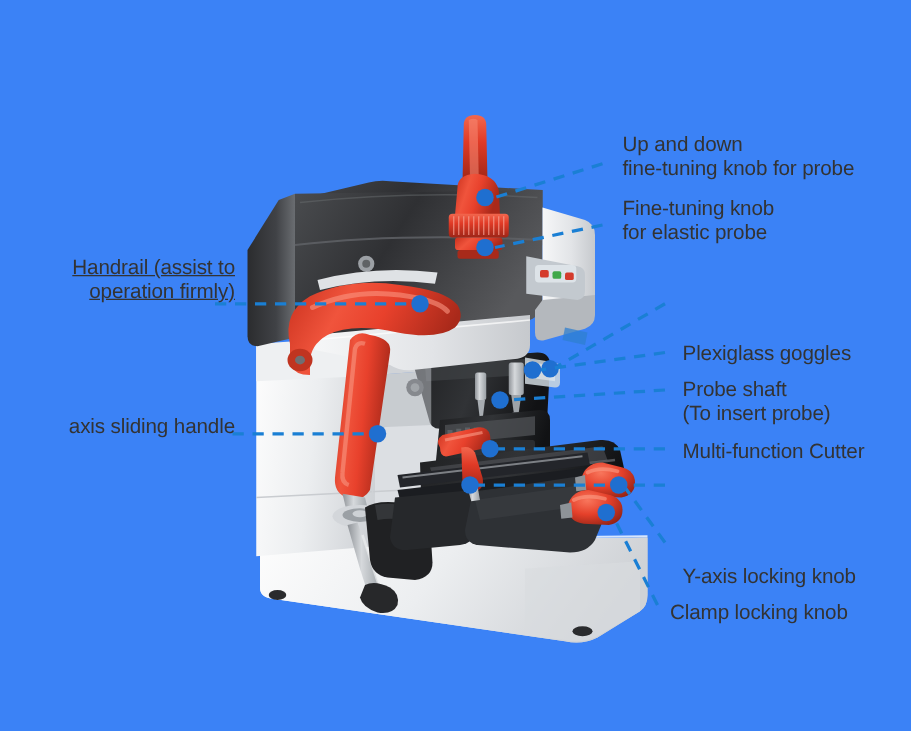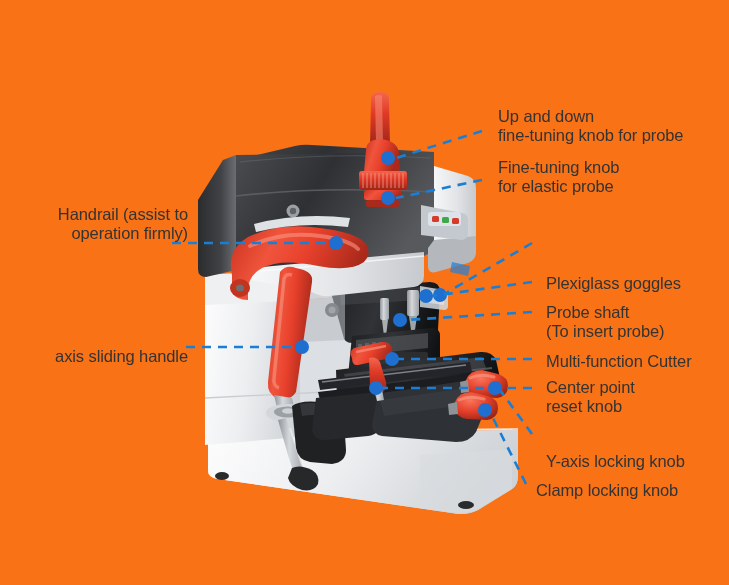--- a/index.html
+++ b/index.html
@@ -1,18 +1,18 @@
 <!DOCTYPE html>
 <html><head>
 <meta charset="utf-8">
 <style>
   html,body{margin:0;padding:0;background:#fff;}
   body{width:729px;height:585px;overflow:hidden;
        font-family:"Liberation Sans","DejaVu Sans",sans-serif;}
-  #stage{position:relative;width:729px;height:585px;background:#f97316;}
+  #stage{position:relative;width:729px;height:585px;background:#3b82f6;}
 
   svg#art{position:absolute;left:0;top:0;width:729px;height:585px;}
 
   .lbl{position:absolute;color:#333333;font-size:16.5px;line-height:19px;
        white-space:pre;letter-spacing:-0.1px;}
   .lbl.r{text-align:right;}
 </style>
 </head>
 <body>
 
@@ -248,25 +248,23 @@
         <circle cx="495" cy="388" r="7" fill="#1f6fd0"></circle>
         <line x1="526" y1="484" x2="490" y2="412" stroke="#1a7fd4" stroke-width="2.6" stroke-dasharray="9 7" stroke-linecap="butt"></line>
         <circle cx="485" cy="410" r="7" fill="#1f6fd0"></circle>
       </g>
   </svg>
 
   <div class="lbl" style="color: rgb(51, 51, 51); top: 107px; left: 498px;">Up and down
 fine-tuning knob for probe</div>
   <div class="lbl" style="color: rgb(51, 51, 51); top: 158px; left: 498px;">Fine-tuning knob
 for elastic probe</div>
-  <div class="lbl r" style="color: rgb(51, 51, 51); top: 205px; right: 541px; left: auto;">Handrail (assist to
+  <div class="lbl r" style="color: rgb(51, 51, 51); top: 205px; right: 541px; left: auto; text-decoration: underline;">Handrail (assist to
 operation firmly)</div>
   <div class="lbl" style="color: rgb(51, 51, 51); top: 303px; left: 546px;">Probe shaft
 (To insert probe)</div>
   <div class="lbl" style="color: rgb(51, 51, 51); top: 274px; left: 546px;">Plexiglass goggles</div>
-  <div class="lbl r" style="color: rgb(51, 51, 51); top: 347px; right: 541px; left: auto; text-align: right;">axis sliding handle</div>
+  <div class="lbl r" style="color: rgb(51, 51, 51); top: 332px; right: 541px; left: auto; text-align: right;">axis sliding handle</div>
   <div class="lbl" style="color: rgb(51, 51, 51); top: 352px; left: 546px;">Multi-function Cutter</div>
-  <div class="lbl" style="color: rgb(51, 51, 51); top: 378px; left: 546px;">Center point
-reset knob</div>
   <div class="lbl" style="color: rgb(51, 51, 51); top: 452px; left: 546px;">Y-axis locking knob</div>
   <div class="lbl" style="color: rgb(51, 51, 51); top: 481px; left: 536px;">Clamp locking knob</div>
 
 </div>
 
 </body></html>

